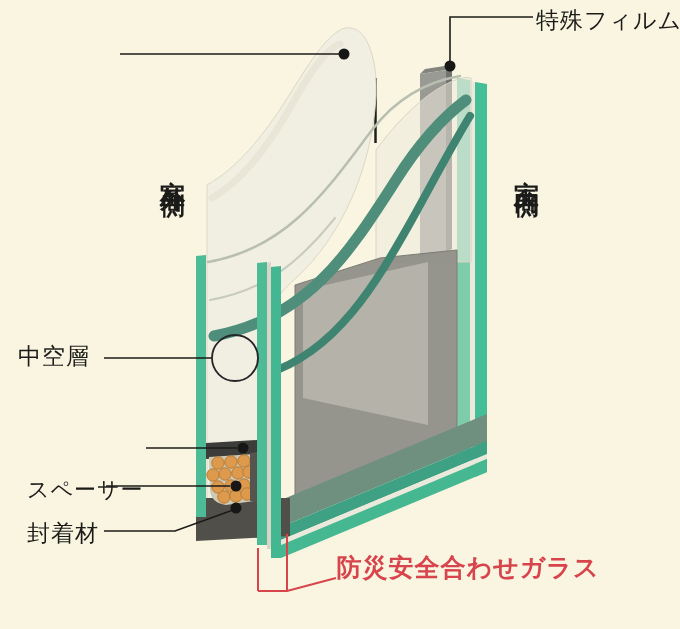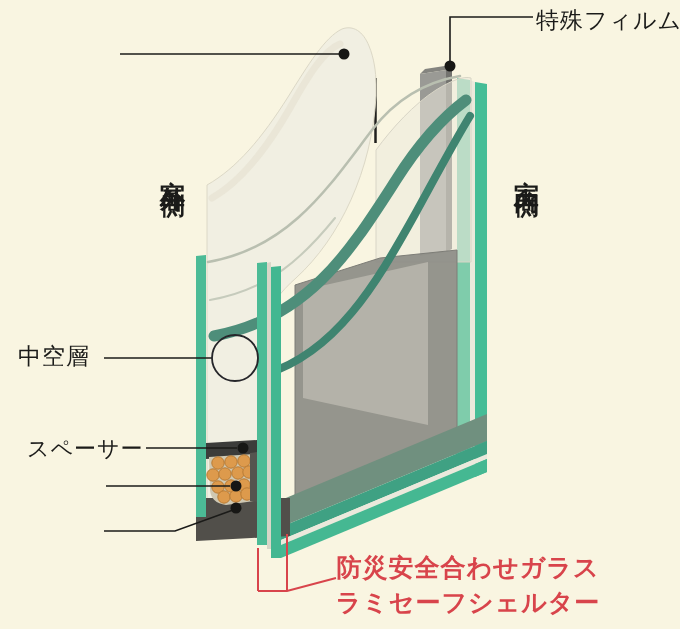--- a/index.html
+++ b/index.html
@@ -11,21 +11,21 @@
     overflow: hidden;
   }
   .stage svg { position:absolute; left:0; top:0; }
   .lbl {
     position: absolute;
     font-size: 23px;
     color: #1b1b19;
     letter-spacing: 1px;
     white-space: nowrap;
   }
-  .lbl.small { font-size: 22px; }
+  .lbl.small { font-size: 22px; margin-top: 41px; }
   .lbl.vertical {
     writing-mode: vertical-rl;
     text-orientation: upright;
     font-weight: bold;
     font-size: 25px;
     letter-spacing: 6px;
   }
   .product-name {
     position: absolute;
     left: 318px; top: 550px; width: 300px;
@@ -142,19 +142,19 @@
 
   <div class="lbl vertical" style="left:157px; top:161px;">室外側</div>
 
   <div class="lbl vertical" style="left:511px; top:161px;">室内側</div>
 
   <div class="lbl" style="left:18px; top:341px;">中空層</div>
 
   <div class="lbl small" style="left:27px; top:434px;">スペーサー</div>
 
 
+  <div class="lbl" style="left:27px; top:518px;">封着材</div>
 
   <div class="product-name">
     <div>防災安全合わせガラス</div>
-    <div>ラミセーフシェルター</div>
   </div>
 
 </div>
 
 </body></html>

